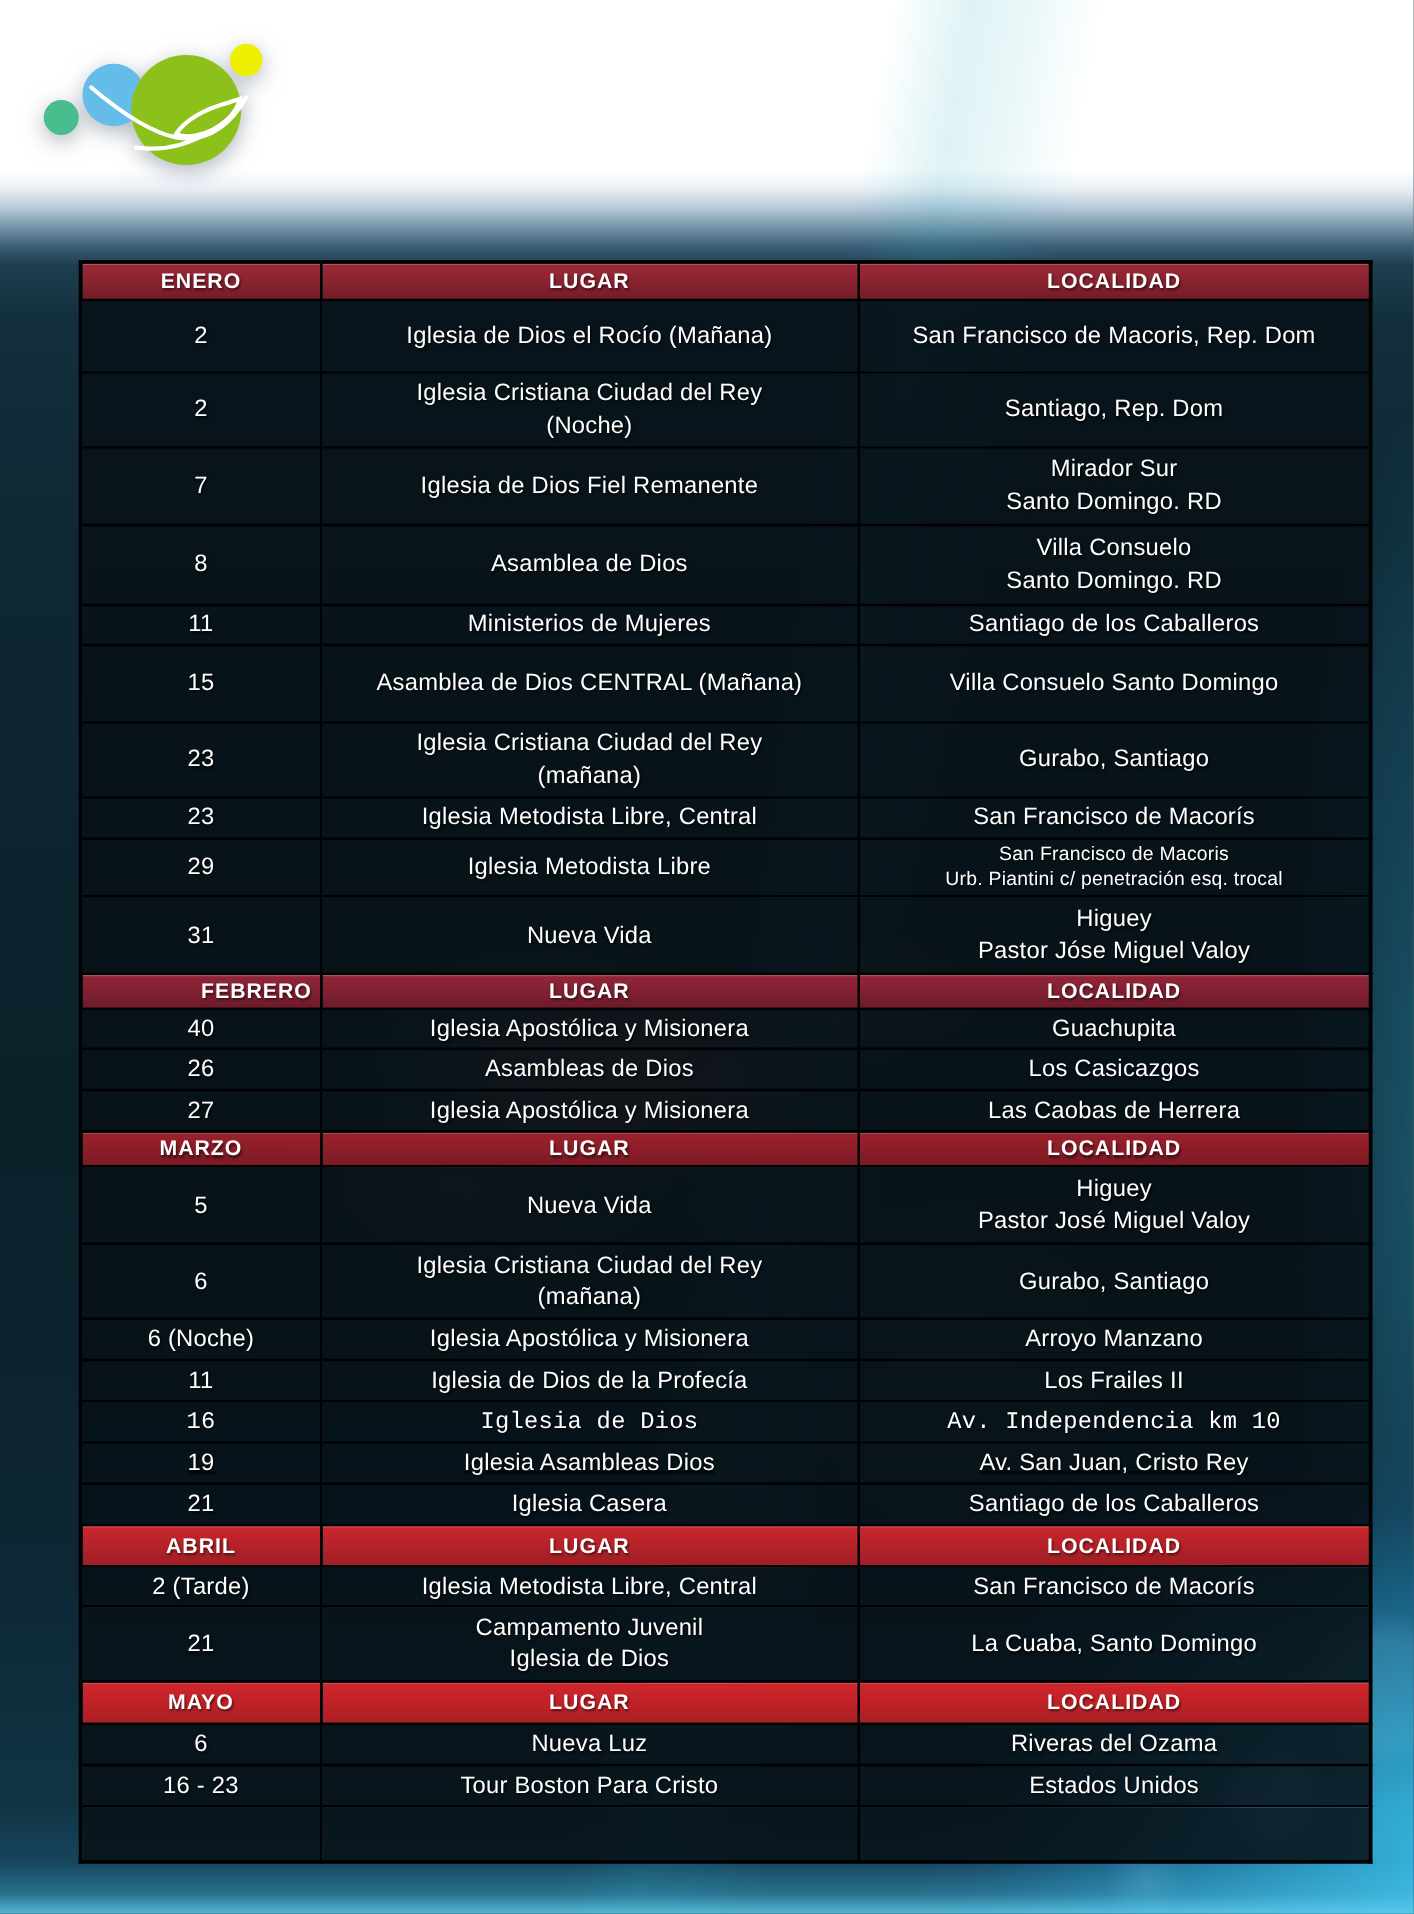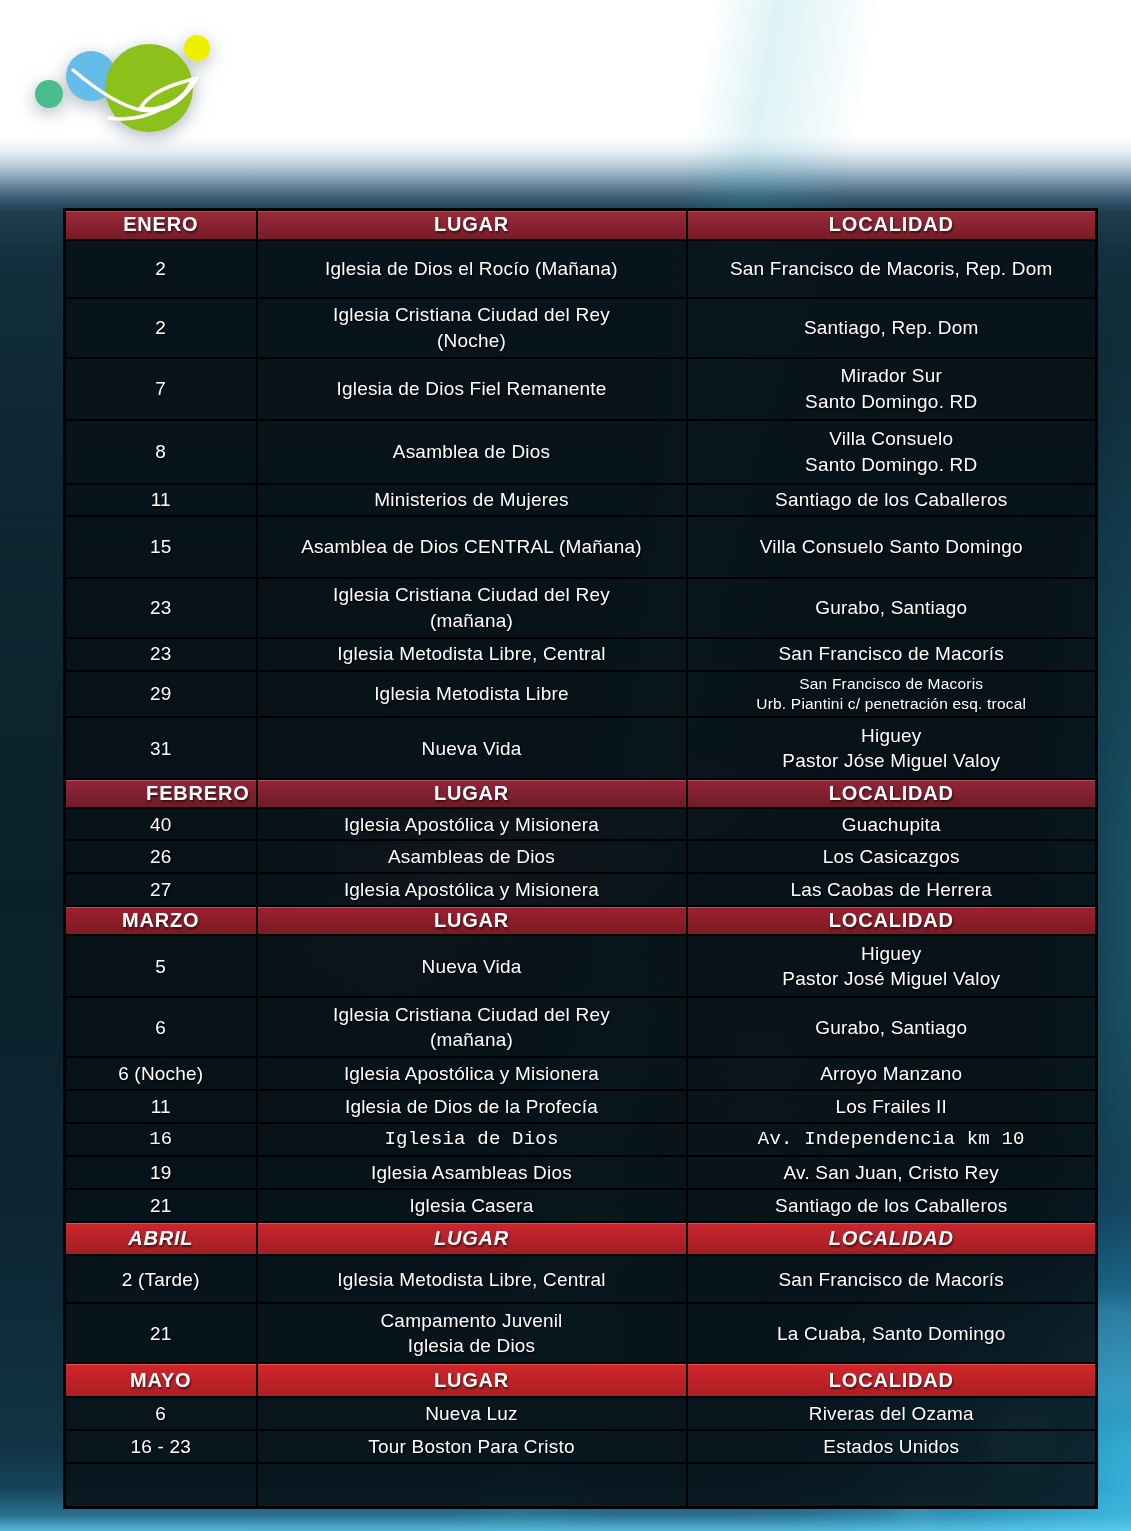--- a/index.html
+++ b/index.html
@@ -46,21 +46,21 @@
     border-collapse:collapse;table-layout:fixed;
     border:3px solid #000;
   }
   td{
     border:2px solid #000;
     text-align:center;vertical-align:middle;
     color:#fff;padding:2px 6px;
     overflow:hidden;
   }
   td.mh{
-    font-weight:bold;font-size:20px;letter-spacing:.8px;
+    font-weight:bold;font-size:17px;letter-spacing:.8px;
     text-shadow:1px 2px 2px rgba(0,0,0,.55);
     box-shadow:inset 0 1px 0 rgba(255,255,255,.22);
   }
   td.dc{
     background:rgba(7,16,22,.86);
     font-size:19px;line-height:1.32;
     text-shadow:1px 1px 2px rgba(0,0,0,.9);
     letter-spacing:.2px;
   }
   .ln{white-space:nowrap;}
@@ -288,26 +288,26 @@
         </tr>
         <tr style="height: 33px;">
           <td class="dc">21</td>
           <td class="dc">
             <div class="ln">Iglesia Casera</div>
           </td>
           <td class="dc">
             <div class="ln">Santiago de los Caballeros</div>
           </td>
         </tr>
-        <tr style="height: 33px; font-style: italic;">
+        <tr style="height: 33px;">
           <td class="mh" style="background: linear-gradient(rgb(203, 38, 45), rgb(160, 30, 37));">ABRIL</td>
           <td class="mh" style="background: linear-gradient(rgb(203, 38, 45), rgb(160, 30, 37));">LUGAR</td>
           <td class="mh" style="background: linear-gradient(rgb(203, 38, 45), rgb(160, 30, 37));">LOCALIDAD</td>
         </tr>
-        <tr style="height: 48px;">
+        <tr style="height: 32px;">
           <td class="dc">2 (Tarde)</td>
           <td class="dc">
             <div class="ln">Iglesia Metodista Libre, Central</div>
           </td>
           <td class="dc">
             <div class="ln">San Francisco de Macorís</div>
           </td>
         </tr>
         <tr style="height: 60px;">
           <td class="dc">21</td>

